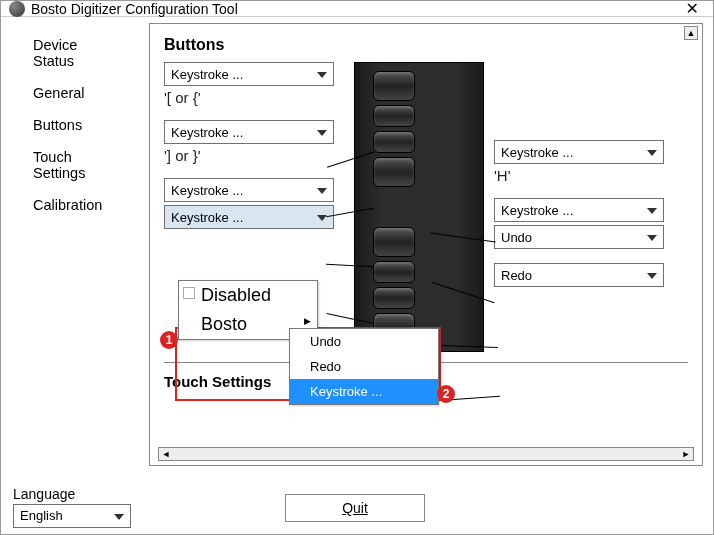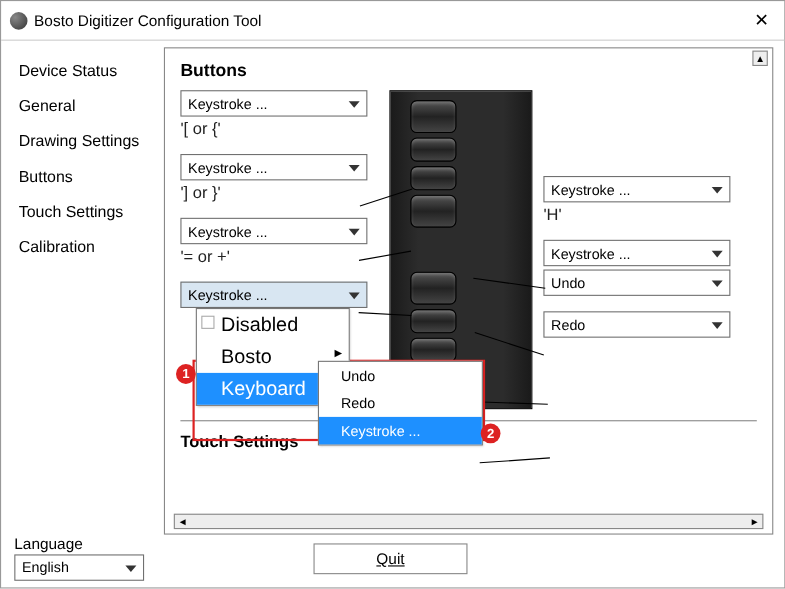--- a/index.html
+++ b/index.html
@@ -1,26 +1,26 @@
 <!DOCTYPE html>
 <html><head>
 <meta charset="utf-8">
 <style>
 * { box-sizing: border-box; margin: 0; padding: 0; font-family: "Segoe UI", Tahoma, sans-serif; }
 body { background: #fff; width: 714px; height: 535px; overflow: hidden; }
 
 .window { width: 714px; height: 535px; border: 1px solid #999; background: #fff; position: relative; }
-.titlebar { height: 36px; border-bottom: 1px solid #ccc; display: flex; align-items: center; padding: 0 8px; font-size: 14px; }
+.titlebar { height: 16px; border-bottom: 1px solid #ccc; display: flex; align-items: center; padding: 0 8px; font-size: 14px; }
 .titlebar .app-icon { width: 16px; height: 16px; background: radial-gradient(circle at 30% 30%, #888, #333); border-radius: 50%; margin-right: 6px; }
 .titlebar .title { flex: 1; }
 .titlebar .close { font-size: 16px; cursor: pointer; padding: 0 6px; }
 
 .body { display: flex; height: calc(100% - 32px - 52px); }
 
-.sidebar { width: 148px; padding: 12px 0; }
+.sidebar { width: 148px; padding: 12px 16px; }
 .sidebar .nav-item { padding: 8px 16px; font-size: 14.5px; cursor: pointer; }
 
 .content { flex: 1; border: 1px solid #888; margin: 6px 10px 0 0; position: relative; overflow: hidden; }
 .scroll-up { position: absolute; top: 2px; right: 4px; width: 14px; height: 14px; border: 1px solid #888; font-size: 9px; text-align: center; line-height: 12px; background: #eee; }
 
 .section-title { font-weight: bold; font-size: 16px; padding: 12px 14px 8px; }
 
 .buttons-area { display: flex; padding: 0 14px; position: relative; }
 .left-col { width: 180px; }
 .mid-col { width: 150px; position: relative; }
@@ -83,21 +83,20 @@
   <div class="titlebar">
     <div class="app-icon"></div>
     <div class="title">Bosto Digitizer Configuration Tool</div>
     <div class="close">✕</div>
   </div>
 
   <div class="body">
     <div class="sidebar">
       <div class="nav-item">Device Status</div>
       <div class="nav-item">General</div>
-      <div class="nav-item">Drawing Settings</div>
       <div class="nav-item">Buttons</div>
       <div class="nav-item">Touch Settings</div>
       <div class="nav-item">Calibration</div>
     </div>
 
     <div class="content">
       <div class="scroll-up">▲</div>
       <div class="section-title">Buttons</div>
 
       <div class="buttons-area">
@@ -106,21 +105,20 @@
               <span>Keystroke ...</span>
             </div>
           <div class="caption">'[ or {'</div>
           <div class="combo">
               <span>Keystroke ...</span>
             </div>
           <div class="caption">'] or }'</div>
           <div class="combo">
               <span>Keystroke ...</span>
             </div>
-          <div class="caption">'= or +'</div>
           <div class="combo open">
               <span>Keystroke ...</span>
             </div>
         </div>
 
         <div class="mid-col">
           <div class="tablet">
             <div class="btn-cluster cluster-top">
               <div class="phys-btn wide"></div>
               <div class="phys-btn"></div>
@@ -169,21 +167,20 @@
       <div class="hscroll">
           <span>◄</span>
           <span>►</span>
         </div>
     </div>
   </div>
 
   <div class="dropdown">
     <div class="item gray-icon">Disabled</div>
     <div class="item arrow">Bosto</div>
-    <div class="item arrow hl">Keyboard</div>
   </div>
 
   <div class="submenu">
     <div class="item">Undo</div>
     <div class="item">Redo</div>
     <div class="item hl">Keystroke ...</div>
   </div>
 
   <div class="redbox redbox1"></div>
   <div class="badge badge1">1</div>

